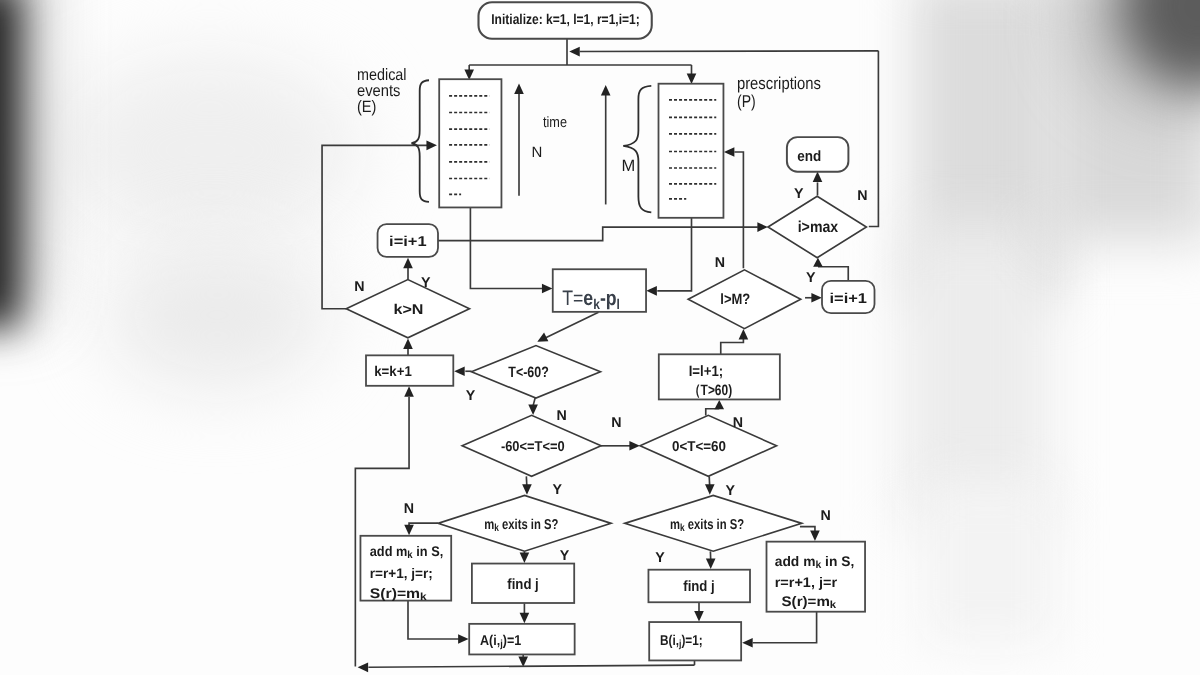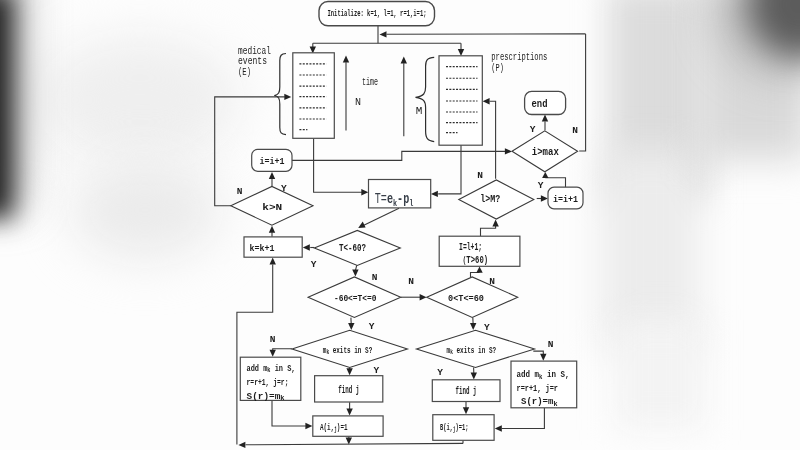--- a/index.html
+++ b/index.html
@@ -1,15 +1,15 @@
 <!DOCTYPE html>
 <html><head><meta charset="utf-8">
 <style>
 html,body{margin:0;padding:0;width:800px;height:450px;overflow:hidden;background:#fdfdfd}
-#wrap{position:relative;width:800px;height:450px;overflow:hidden;font-family:Liberation Mono, monospace}
+#wrap{position:relative;width:800px;height:450px;overflow:hidden;font-family:Liberation Sans, sans-serif}
 .bg{position:absolute;pointer-events:none}
 </style></head>
 <body>
 <div id="wrap">
 <div class="bg" style="left:40px;top:35px;width:200px;height:130px;background:#efefef;border-radius:50%;filter:blur(24px)"></div>
 <div class="bg" style="left:70px;top:160px;width:150px;height:100px;background:#ebebeb;border-radius:50%;filter:blur(24px)"></div>
 <div class="bg" style="left:608px;top:-15px;width:100px;height:215px;background:#dcdcdc;filter:blur(16px)"></div>
 <div class="bg" style="left:600px;top:150px;width:100px;height:200px;background:#ececec;filter:blur(18px)"></div>
 <div class="bg" style="left:615px;top:320px;width:90px;height:110px;background:#f3f3f3;filter:blur(16px)"></div>
 <div class="bg" style="left:698px;top:-15px;width:112px;height:175px;background:#d9d9d9;filter:blur(18px)"></div>

